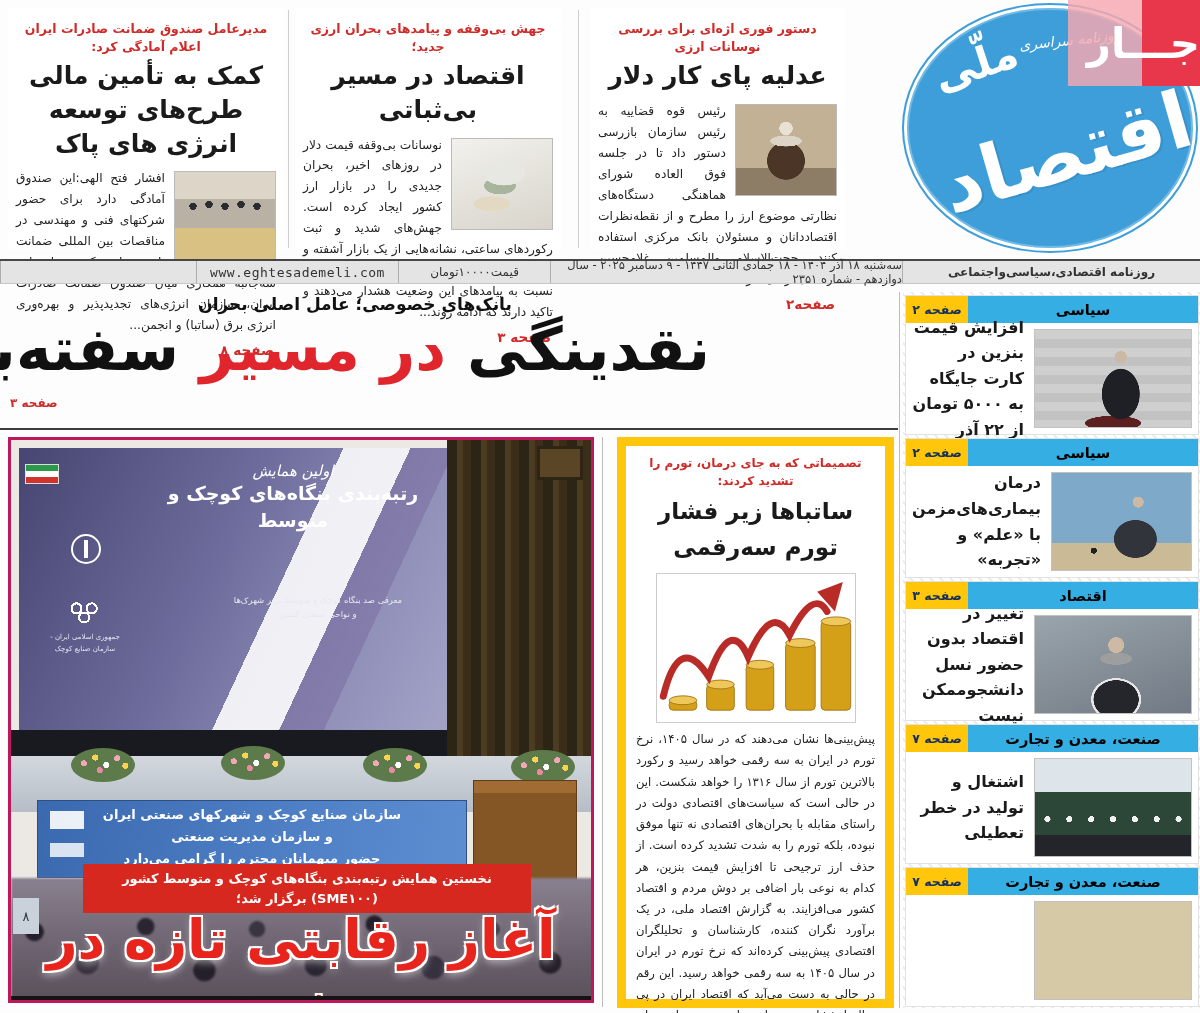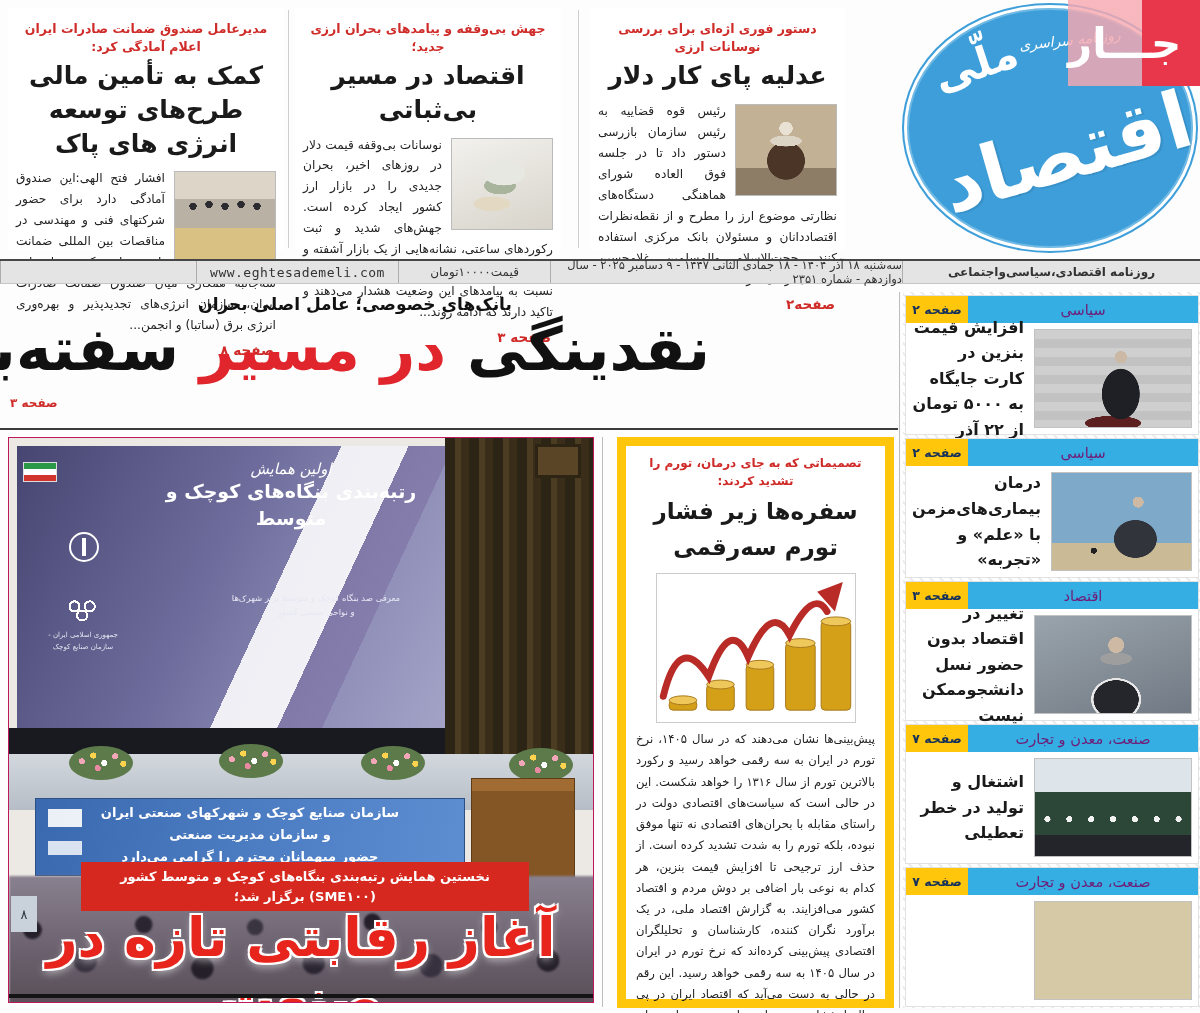--- a/index.html
+++ b/index.html
@@ -10,21 +10,21 @@
     font-family: "DejaVu Sans", sans-serif;
     direction: rtl;
     overflow: hidden;
     color:#1a1a1a;
   }
 
   
   .watermark {
     position:absolute; top:0; right:0; width:132px; height:86px; z-index:50;
     background: linear-gradient(to left, #e8374a 0 44%, rgba(246,168,176,0.82) 44%);
-    display:flex; align-items:center; justify-content:flex-end;
+    display:flex; align-items:center; justify-content:flex-start;
     color:#fff; font-weight:bold; font-size:42px; letter-spacing:-2px;
   }
 
   
   .logo-box { position:absolute; top:5px; left:904px; width:292px; height:246px; }
   .logo-ellipse {
     width:100%; height:100%; border-radius:50%;
     background:#3d9ed9; border:3px solid #ffffff;
     box-shadow: 0 0 0 2px #3d9ed9, inset 0 0 0 2px #6fb9e4;
     position:relative; overflow:hidden;
@@ -103,21 +103,21 @@
   .lead-page { position:absolute; top:396px; left:10px; color:#cf2b28; font-weight:bold; font-size:12px; }
   .lead-rule { position:absolute; top:428px; left:0; width:898px; height:2px; background:#3c3c3c; }
 
   .vline { position:absolute; width:1px; background:#bdbdbd; }
   .vl-1 { left:602px; top:437px; height:570px; }
   .vl-2 { left:899px; top:292px; height:716px; }
 
   
   .main-photo {
     position:absolute; left:8px; top:437px; width:586px; height:566px;
-    border:1px solid #be185d; background:#ece9e4; overflow:hidden;
+    border:3px solid #be185d; background:#ece9e4; overflow:hidden;
   }
   .mp-screen {
     position:absolute; left:8px; top:8px; width:428px; height:282px;
     background:
       linear-gradient(115deg, transparent 0 58%, rgba(255,255,255,0.88) 58% 70%, rgba(122,110,160,0.55) 70% 78%, transparent 78%),
       linear-gradient(115deg, #474672 0%, #6d6c9c 45%, #8f8eb8 75%, #a3a2c6 100%);
   }
   .mp-screen-title { position:absolute; top:14px; right:14px; width:280px; color:#fff; text-align:center; }
   .mp-screen-title .l1 { font-size:15px; font-style:italic; }
   .mp-screen-title .l2 { font-size:19px; font-weight:bold; line-height:1.4; }
@@ -204,21 +204,21 @@
   .feature-body { font-size:11.6px; line-height:1.83; text-align:justify; color:#222; margin-top:4px; }
 
   
   .sidebar-bg {
     position:absolute; left:903px; top:292px; width:297px; height:716px;
     background: repeating-linear-gradient(45deg, #ececec 0 2px, #ffffff 2px 7px);
   }
   .side-card { position:absolute; left:906px; width:292px; height:138px; background:#fff; box-shadow:0 0 0 1px #e2e2e2; }
   .sc-1 { top:296px; } .sc-2 { top:439px; } .sc-3 { top:582px; } .sc-4 { top:725px; } .sc-5 { top:868px; }
   .side-header { height:27px; background:#35aee3; display:flex; align-items:stretch; }
-  .side-section { flex:1; color:#701a75; font-weight:normal; font-size:14.5px; display:flex; align-items:center; justify-content:center; }
+  .side-section { flex:1; color:#000000; font-weight:bold; font-size:14.5px; display:flex; align-items:center; justify-content:center; }
   .side-page { width:62px; background:#ffc60b; color:#15315b; font-weight:bold; font-size:12.5px; display:flex; align-items:center; justify-content:center; }
   .side-body { display:flex; height:111px; }
   .side-photo { width:158px; height:99px; margin:6px 6px 0 0; border:1px solid #c2c2c2; }
   .side-title { flex:1; font-weight:bold; font-size:16px; line-height:1.6; text-align:right; padding:8px 10px 8px 6px; display:flex; align-items:center; letter-spacing:-0.3px; }
 
   .sp-woman {
     background:
       radial-gradient(circle 10px at 55% 28%, #cbb9a6 0 60%, transparent 62%),
       radial-gradient(ellipse 30px 40px at 55% 66%, #1f2026 0 62%, transparent 64%),
       radial-gradient(ellipse 46px 12px at 50% 96%, #5c2020 0 60%, transparent 62%),
@@ -355,21 +355,21 @@
   <div class="mp-audience"></div>
   <div class="mp-caption">نخستین همایش رتبه‌بندی بنگاه‌های کوچک و متوسط کشور (SME۱۰۰) برگزار شد؛</div>
   <div class="mp-headline">آغاز رقابتی تازه در صنعت</div>
   <div class="mp-pagebox">۸</div>
   <div class="mp-bottomline"></div>
 </div>
 
 <div class="feature">
   <div class="feature-kicker">تصمیماتی که به جای درمان، تورم را تشدید کردند:</div>
   <div class="feature-title">
-    <div>سفره‌ها زیر فشار</div>
+    <div>ساتبا‌ها زیر فشار</div>
     <div>تورم سه‌رقمی</div>
   </div>
   <svg class="feature-illu" viewBox="0 0 200 150" xmlns="http://www.w3.org/2000/svg">
     <g stroke="#a8791c" stroke-width="1">
       <g fill="#d4a017">
         <rect x="12" y="128" width="28" height="10" rx="4"></rect>
         <rect x="50" y="112" width="28" height="26" rx="4"></rect>
         <rect x="90" y="92" width="28" height="46" rx="4"></rect>
         <rect x="130" y="70" width="30" height="68" rx="4"></rect>
         <rect x="166" y="48" width="30" height="90" rx="4"></rect>

